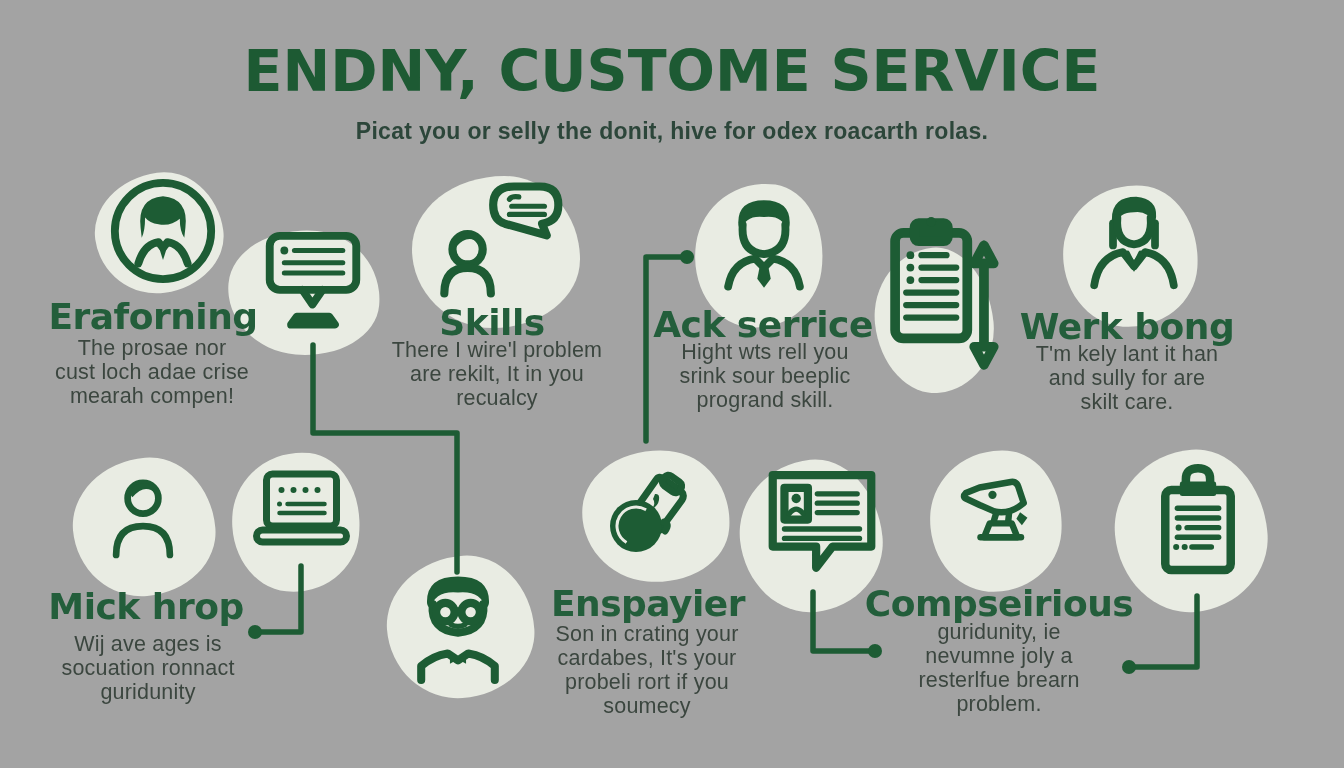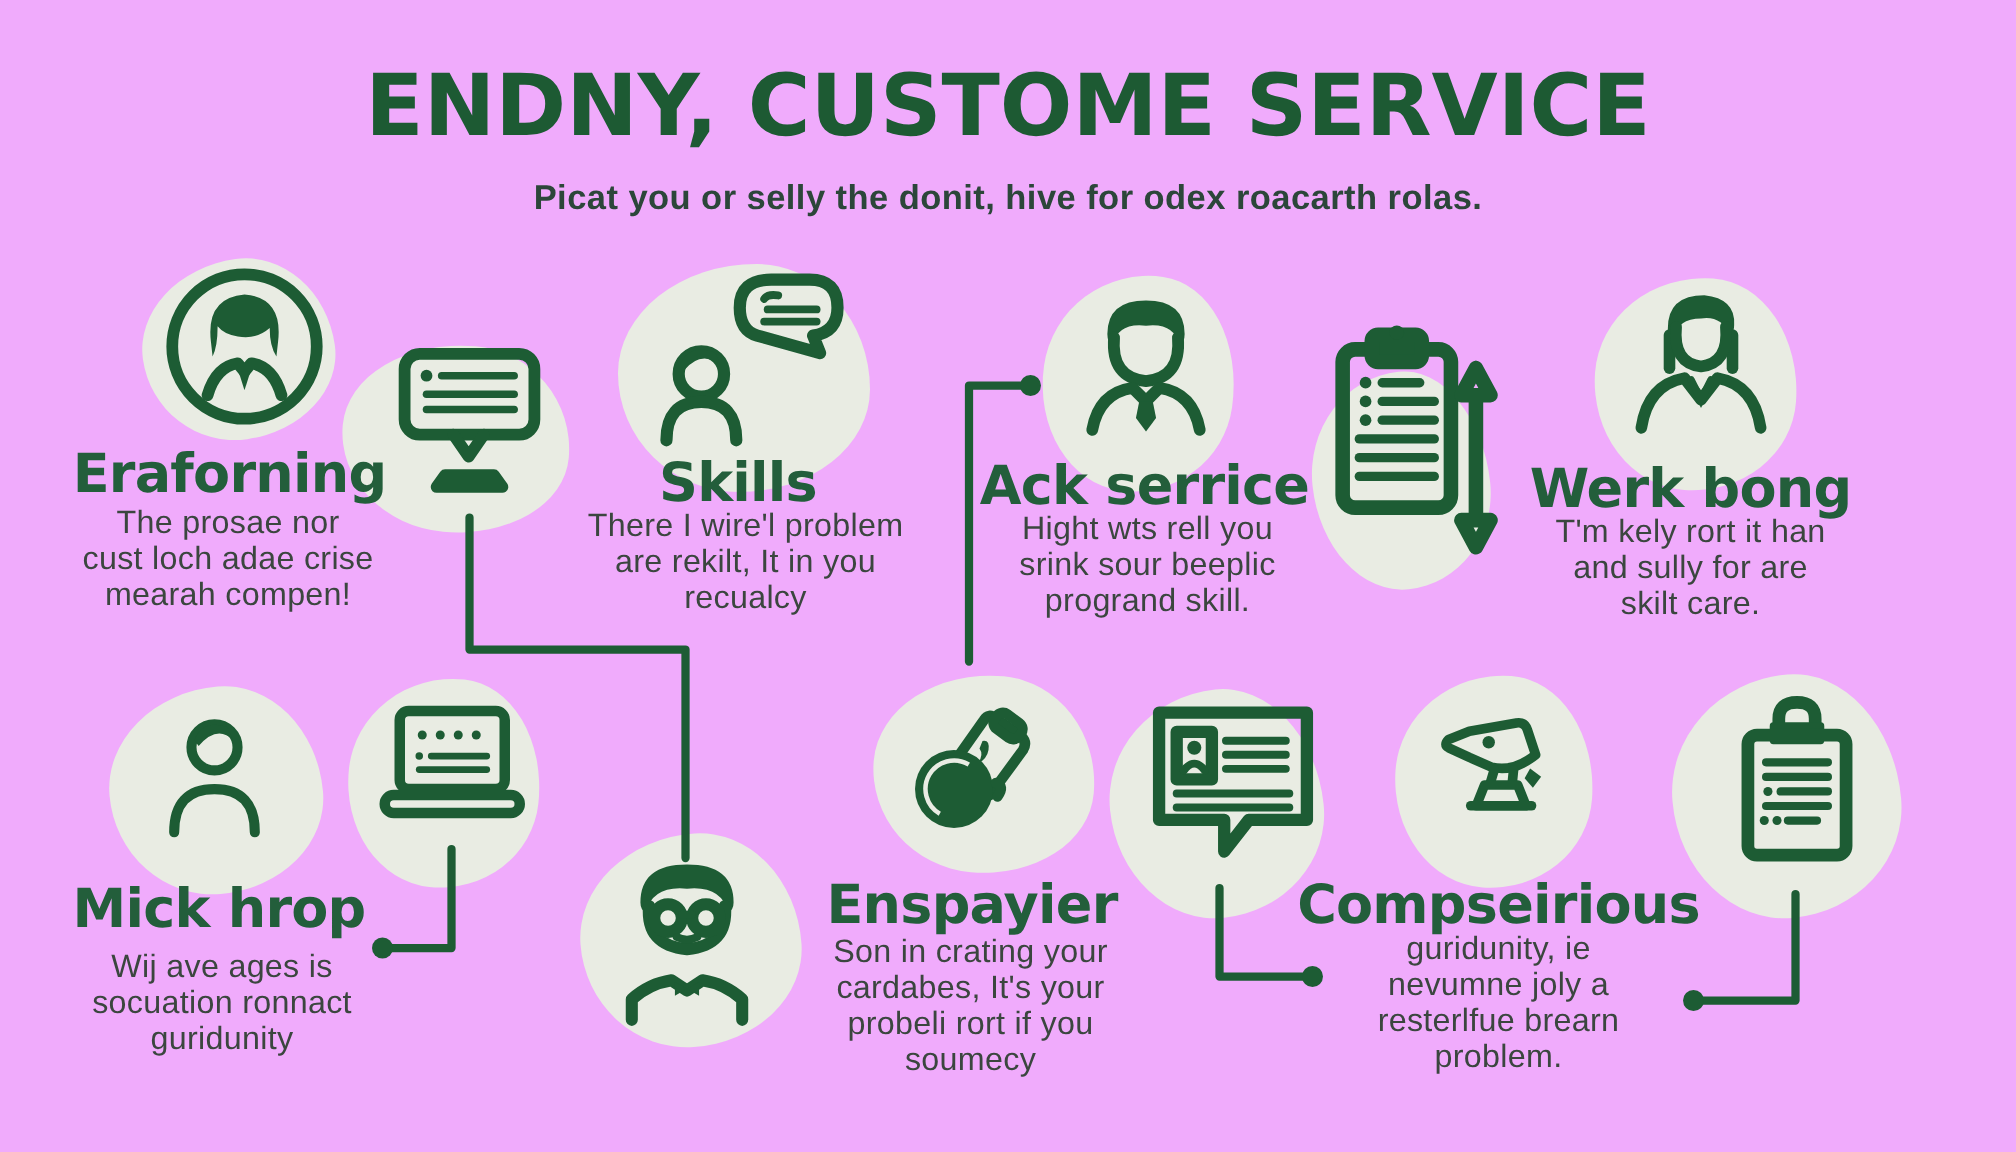--- a/index.html
+++ b/index.html
@@ -1,18 +1,18 @@
 <!DOCTYPE html>
 <html><head>
 <meta charset="utf-8">
 <style>
   html,body{margin:0;padding:0;}
   #canvas{
     position:relative; width:1344px; height:768px; overflow:hidden;
-    background:#f0abfc;
+    background:#a3a3a3;
     font-family:"Liberation Sans", sans-serif;
   }
   .blob{
     position:absolute; background:#e9ece3; z-index:1;
     border-radius:55% 45% 52% 48% / 48% 55% 45% 52%;
   }
   .icon{ position:absolute; z-index:3; }
   .icon svg{ display:block; width:100%; height:100%; }
   #connectors{ position:absolute; left:0; top:0; z-index:2; }
   .txt{ position:absolute; transform:translateX(-50%); text-align:center; z-index:4; }
@@ -251,21 +251,21 @@
 
   <div class="txt heading" style="left:763px;top:304px">Ack serrice</div>
   <div class="txt" style="left:765px;top:340px">
     <div class="body-line">Hight wts rell you</div>
     <div class="body-line">srink sour beeplic</div>
     <div class="body-line">progrand skill.</div>
   </div>
 
   <div class="txt heading" style="left:1127px;top:306px">Werk bong</div>
   <div class="txt" style="left:1127px;top:342px">
-    <div class="body-line">T'm kely rort it han</div>
+    <div class="body-line">T'm kely lant it han</div>
     <div class="body-line">and sully for are</div>
     <div class="body-line">skilt care.</div>
   </div>
 
   <div class="txt heading" style="left:146px;top:586px">Mick hrop</div>
   <div class="txt" style="left:148px;top:632px">
     <div class="body-line">Wij ave ages is</div>
     <div class="body-line">socuation ronnact</div>
     <div class="body-line">guridunity</div>
   </div>

